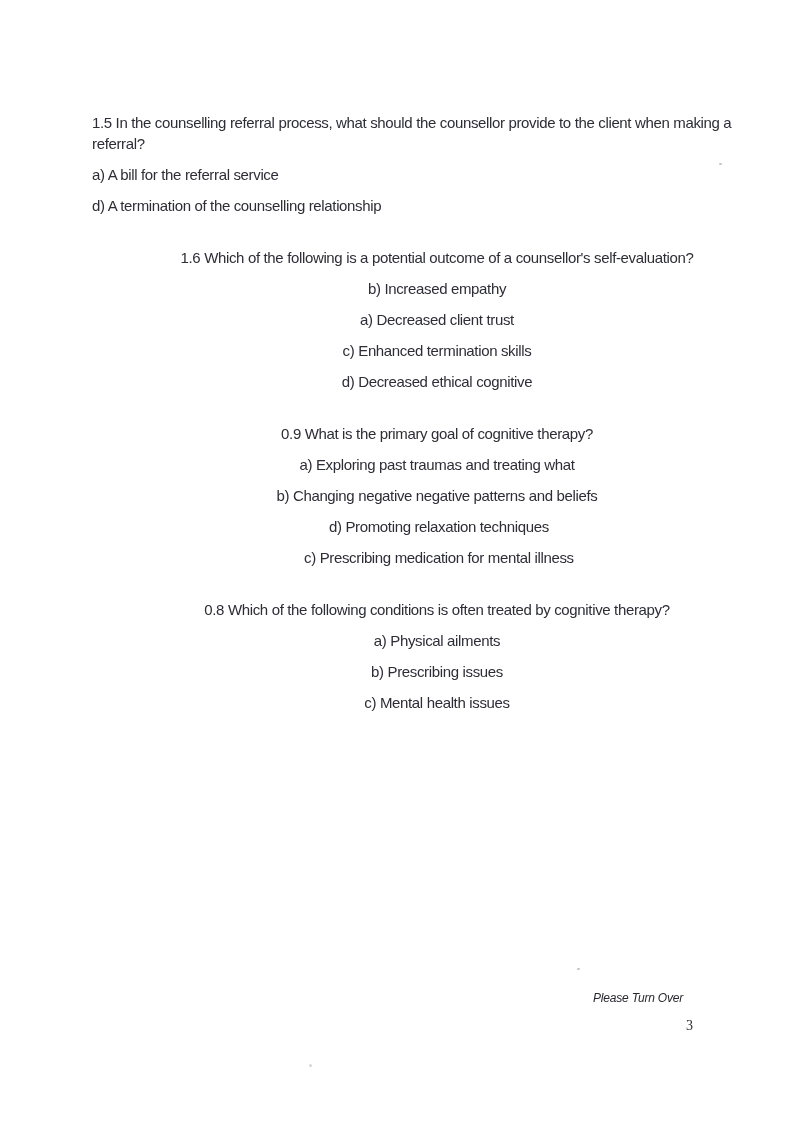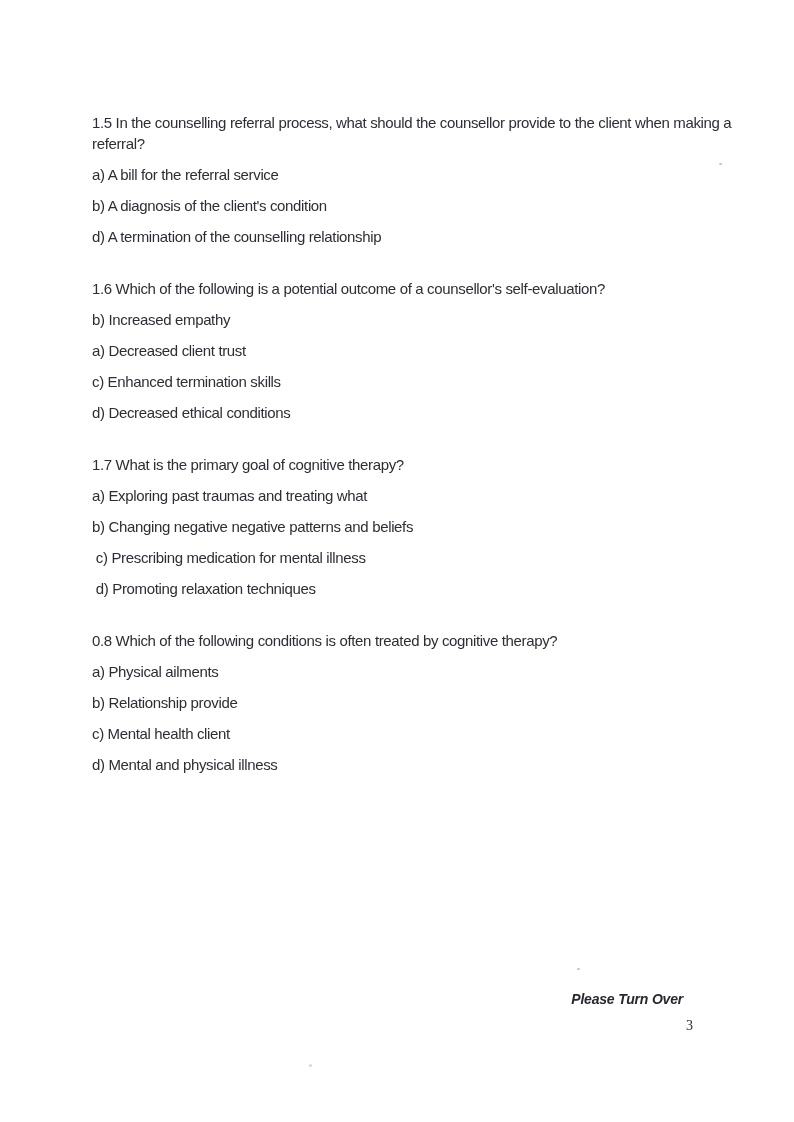--- a/index.html
+++ b/index.html
@@ -12,34 +12,34 @@
     color: #2d2d37;
     overflow: hidden;
   }
   .content {
     position: absolute;
     left: 92px;
     top: 112px;
     width: 690px;
   }
   .question-block { margin: 0 0 31px 0; }
-  .question-block + .question-block { margin-top: 27px; }
+  .question-block + .question-block { margin-top: 27px; text-align: center; }
   p.question, p.option {
     margin: 0 0 10px 0;
     font-size: 15px;
     line-height: 21px;
     letter-spacing: -0.35px;
     white-space: pre-wrap;
   }
   .footer-note {
     position: absolute;
     right: 111px;
     top: 991px;
-    font-size: 14px;
-    font-weight: bold;
+    font-size: 12px;
+    font-weight: normal;
     font-style: italic;
     letter-spacing: -0.2px;
     color: #27272f;
   }
   .page-number {
     position: absolute;
     right: 101px;
     top: 1018px;
     font-family: "Liberation Serif", serif;
     font-size: 14px;
@@ -56,46 +56,44 @@
 </style>
 </head>
 <body>
 
 <div class="page">
   <main class="content">
 
     <section class="question-block">
       <p class="question">1.5 In the counselling referral process, what should the counsellor provide to the client when making a referral?</p>
       <p class="option">a) A bill for the referral service</p>
-      <p class="option">b) A diagnosis of the client's condition</p>
       <p class="option">d) A termination of the counselling relationship</p>
     </section>
 
     <section class="question-block">
       <p class="question">1.6 Which of the following is a potential outcome of a counsellor's self-evaluation?</p>
       <p class="option">b) Increased empathy</p>
       <p class="option">a) Decreased client trust</p>
       <p class="option">c) Enhanced termination skills</p>
-      <p class="option">d) Decreased ethical conditions</p>
+      <p class="option">d) Decreased ethical cognitive</p>
     </section>
 
     <section class="question-block">
-      <p class="question">1.7 What is the primary goal of cognitive therapy?</p>
+      <p class="question">0.9 What is the primary goal of cognitive therapy?</p>
       <p class="option">a) Exploring past traumas and treating what</p>
       <p class="option">b) Changing negative negative patterns and beliefs</p>
+      <p class="option"> d) Promoting relaxation techniques</p>
       <p class="option"> c) Prescribing medication for mental illness</p>
-      <p class="option"> d) Promoting relaxation techniques</p>
     </section>
 
     <section class="question-block">
       <p class="question">0.8 Which of the following conditions is often treated by cognitive therapy?</p>
       <p class="option">a) Physical ailments</p>
-      <p class="option">b) Relationship provide</p>
-      <p class="option">c) Mental health client</p>
-      <p class="option">d) Mental and physical illness</p>
+      <p class="option">b) Prescribing issues</p>
+      <p class="option">c) Mental health issues</p>
     </section>
 
   </main>
 
   <div class="footer-note">Please Turn Over</div>
   <div class="page-number">3</div>
 
   <span class="speck s1"></span>
   <span class="speck s2"></span>
   <span class="speck s3"></span>

